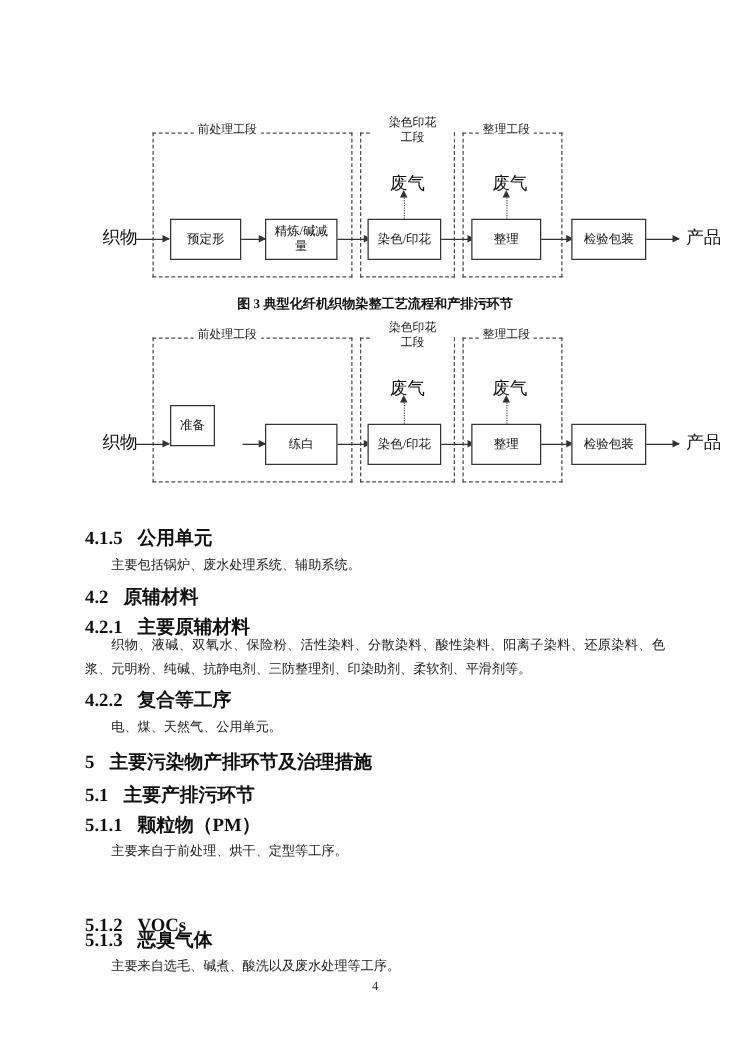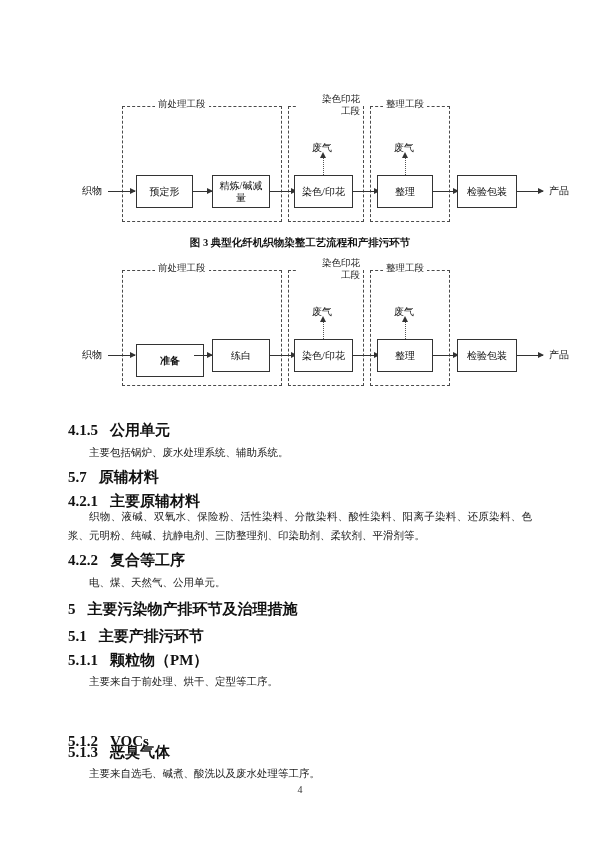--- a/index.html
+++ b/index.html
@@ -38,21 +38,21 @@
   }
   .stage-label {
     position: absolute;
     top: -9px;
     background: #ffffff;
     font-size: 9.5px;
     line-height: 12px;
     color: #1a1a1a;
     white-space: nowrap;
     padding: 0 3px;
-    text-align: right;
+    text-align: center;
     font-family: "Liberation Serif", "DejaVu Serif", serif;
   }
   .stage-label.two-line {
     top: -11px;
     line-height: 11.5px;
     white-space: normal;
   }
 
   
   .pbox {
@@ -66,21 +66,21 @@
     font-size: 10px;
     line-height: 12px;
     color: #111111;
     background: #ffffff;
     font-family: "Liberation Serif", "DejaVu Serif", serif;
   }
 
   
   .ftext {
     position: absolute;
-    font-size: 10px;
+    font-size: 14px;
     line-height: 12px;
     color: #111111;
     white-space: nowrap;
     font-family: "Liberation Serif", "DejaVu Serif", serif;
   }
 
   
   .arrow-h {
     position: absolute;
     height: 1px;
@@ -231,21 +231,21 @@
         <div class="stage-label two-line" style="left:8px; width:60px; top:-13px;">染色印花<br>工段</div>
       </div>
 
       <div class="stage" style="left:370px; top:10px; width:80px; height:116px;">
         <div class="stage-label" style="left:12px;">整理工段</div>
       </div>
 
       <div class="ftext" style="left:82px; top:89px;">织物</div>
       <div class="arrow-h" style="left:108px; top:95px; width:27px;"></div>
 
-      <div class="pbox" style="left:136px; top:84px; width:68px; height:33px;font-weight:bold;">准备</div>
+      <div class="pbox" style="left:136px; top:64px; width:36px; height:33px;">准备</div>
 
       <div class="arrow-h" style="left:194px; top:95px; width:18px;"></div>
 
       <div class="pbox" style="left:212px; top:79px; width:58px; height:33px;">练白</div>
 
       <div class="arrow-h" style="left:270px; top:95px; width:26px;"></div>
 
       <div class="pbox" style="left:294px; top:79px; width:59px; height:33px;">染色/印花</div>
 
       <div class="arrow-h" style="left:353px; top:95px; width:26px;"></div>
@@ -268,21 +268,21 @@
     </div>
   </div>
 
   <div class="heading" style="left:68px; top:421px;">
     <span class="num">4.1.5</span><span class="ttl">公用单元</span>
   </div>
 
   <div class="para indent" style="left:68px; top:443px; width:464px;">主要包括锅炉、废水处理系统、辅助系统。</div>
 
   <div class="heading" style="left:68px; top:468px;">
-    <span class="num">5.7</span><span class="ttl">原辅材料</span>
+    <span class="num">4.2</span><span class="ttl">原辅材料</span>
   </div>
 
   <div class="heading" style="left:68px; top:492px;">
     <span class="num">4.2.1</span><span class="ttl">主要原辅材料</span>
   </div>
 
   <div class="para indent" style="left:68px; top:507px; width:464px;">织物、液碱、双氧水、保险粉、活性染料、分散染料、酸性染料、阳离子染料、还原染料、色浆、元明粉、纯碱、抗静电剂、三防整理剂、印染助剂、柔软剂、平滑剂等。</div>
 
   <div class="heading" style="left:68px; top:551px;">
     <span class="num">4.2.2</span><span class="ttl">复合等工序</span>

